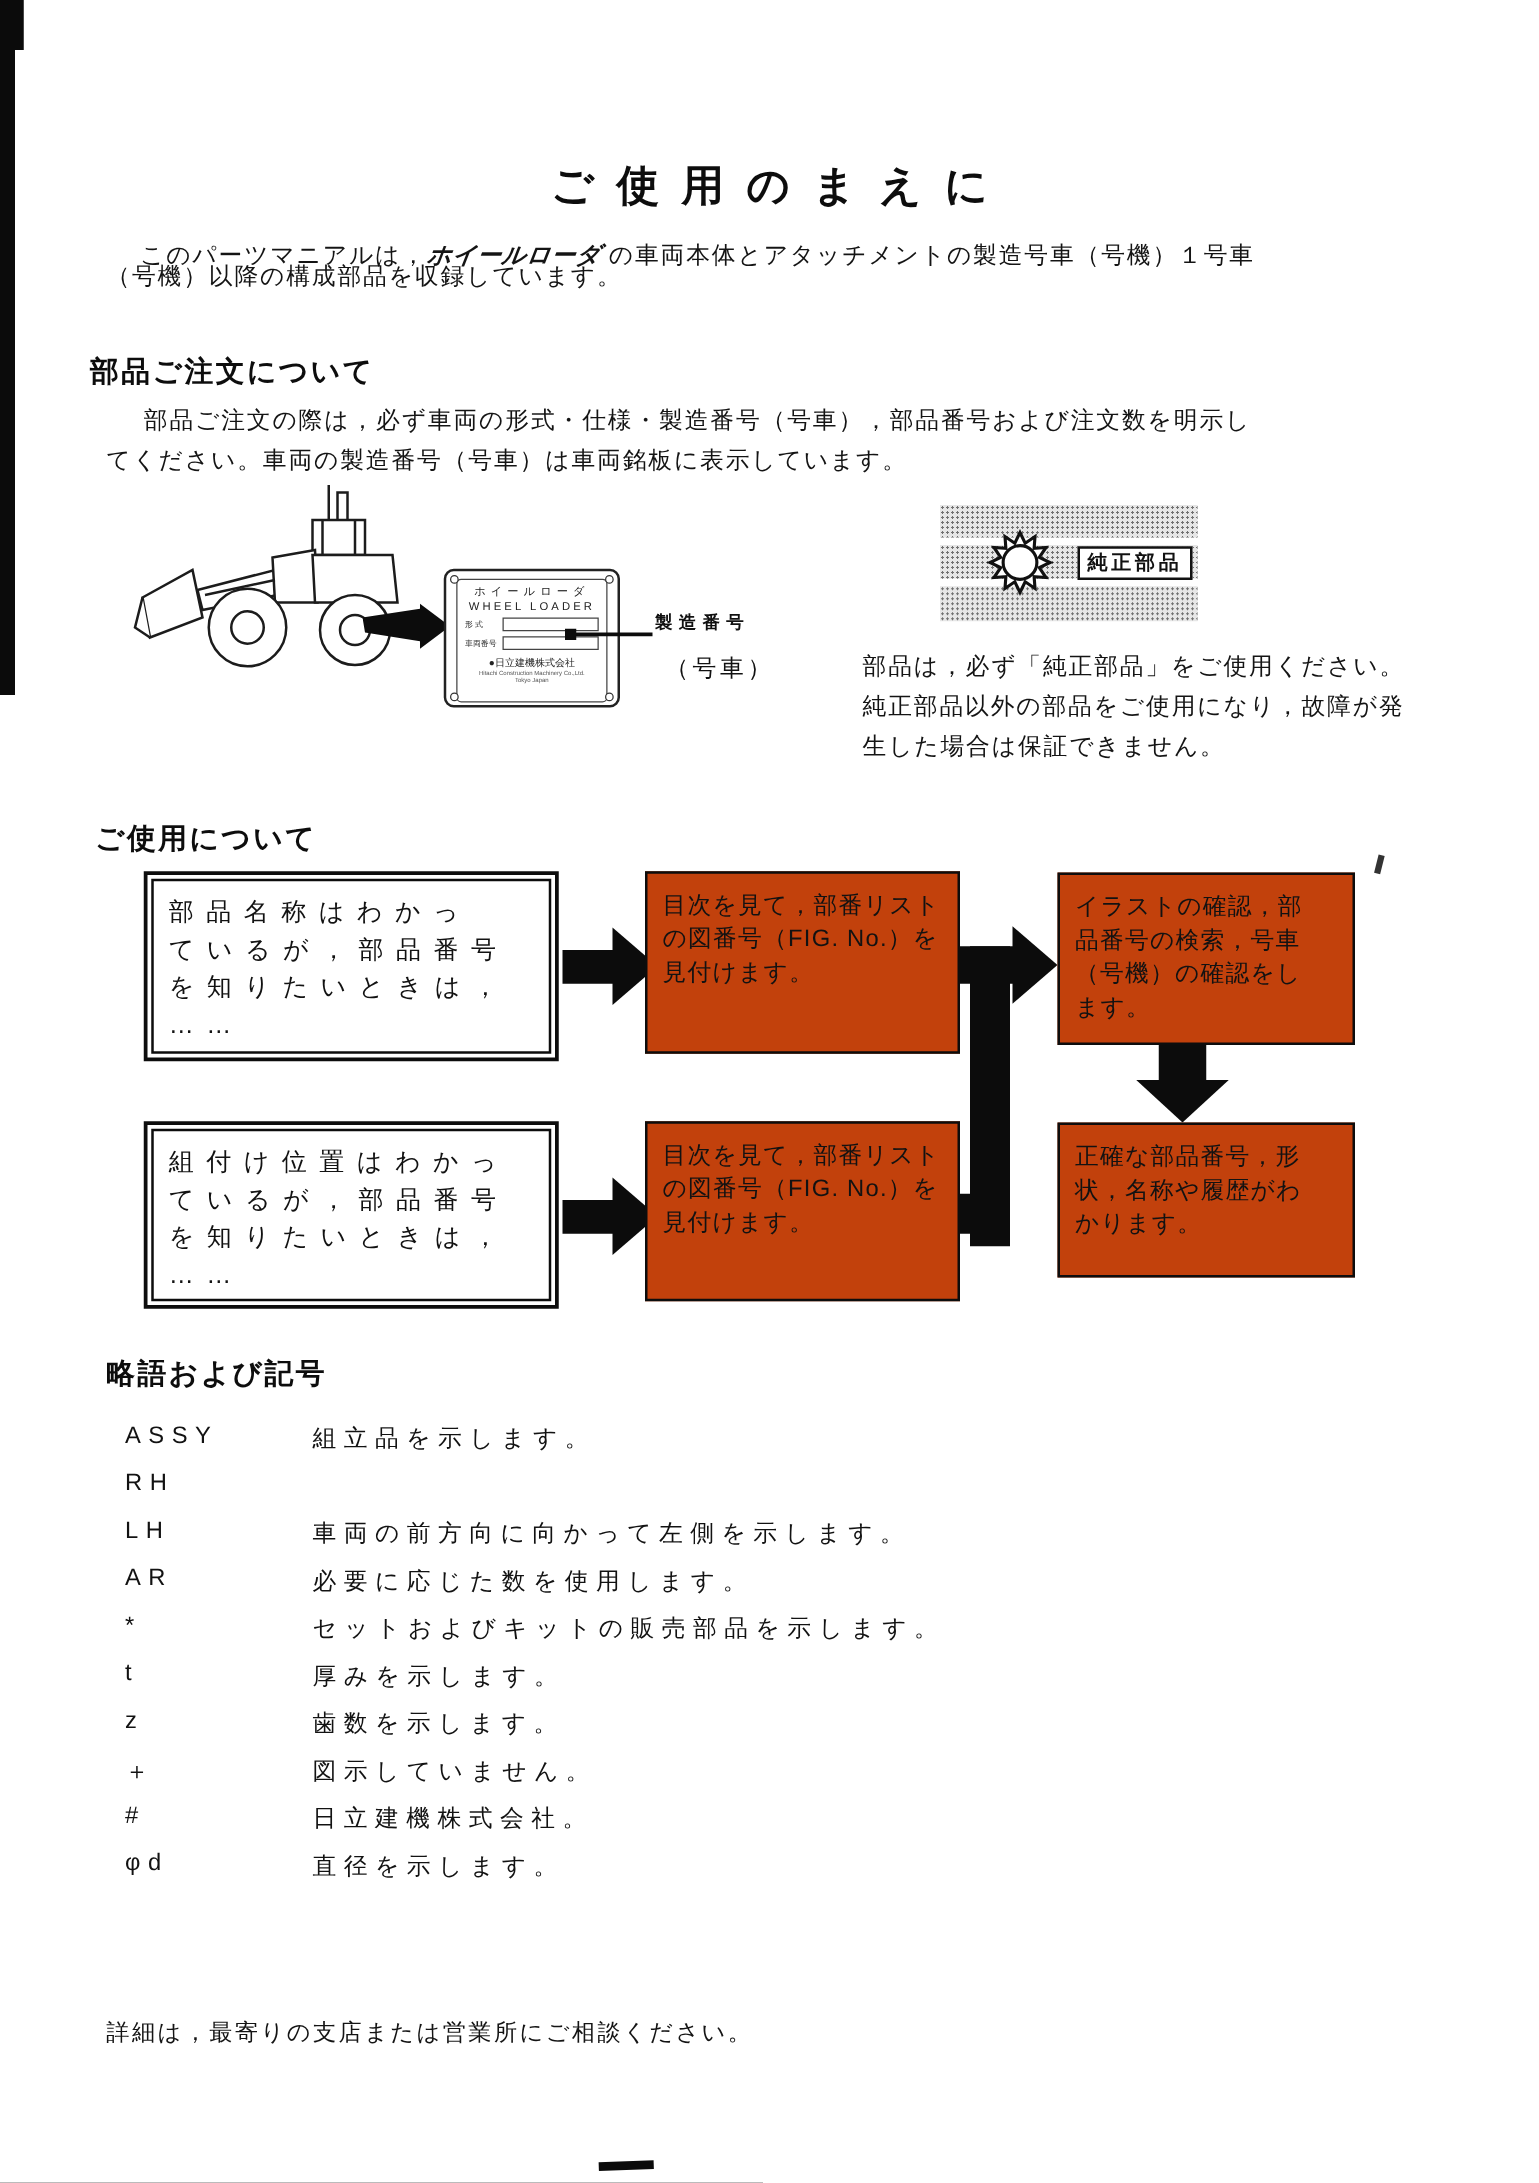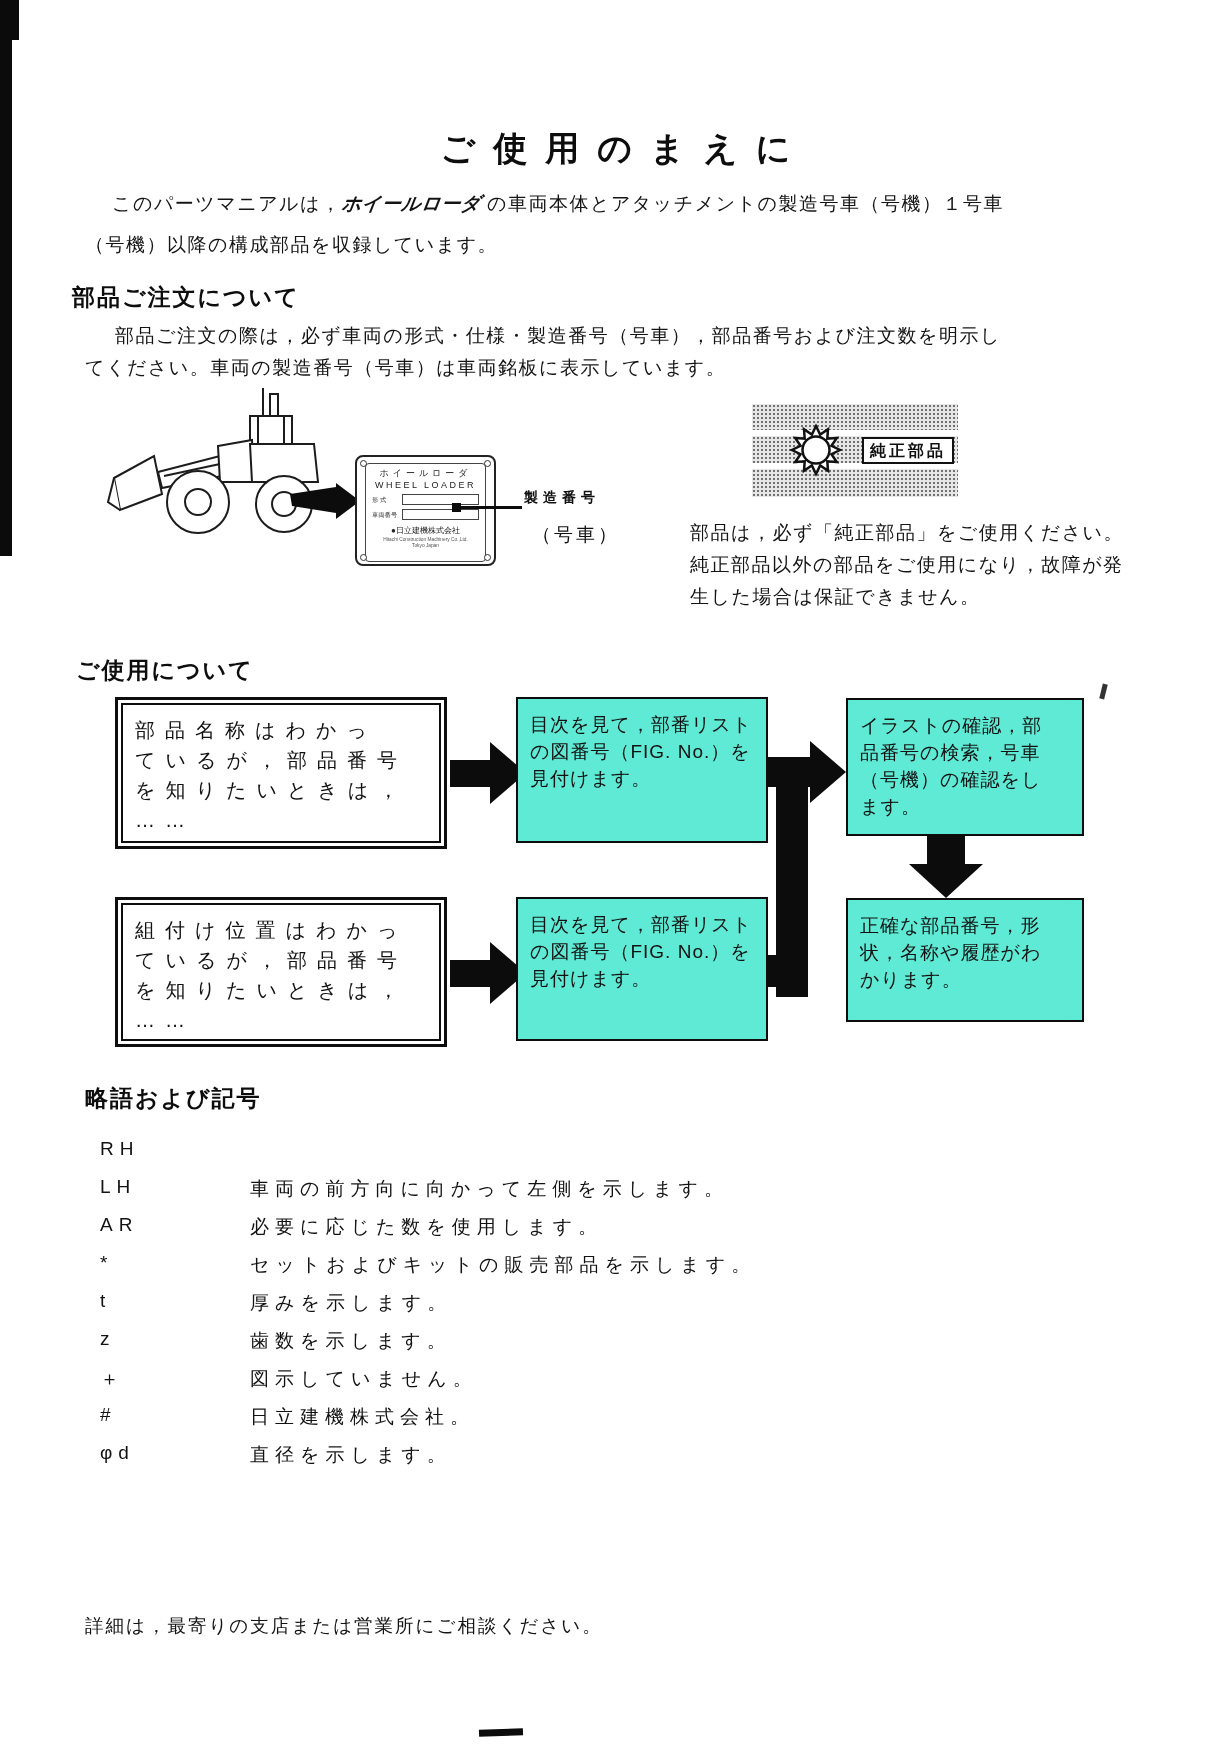--- a/index.html
+++ b/index.html
@@ -36,21 +36,21 @@
     background-color:#e6e6e6;
     background-image:radial-gradient(#707070 0.9px, rgba(0,0,0,0) 1px);
     background-size:4px 4px;
   }
   .emblem-label {
     background:#fff; border:2px solid #111; text-align:center;
     font-size:16px; font-weight:700; letter-spacing:3px; line-height:23px; color:#111;
   }
 
   
-  .fbox { position:absolute; background:#5eead4; border:2px solid #0d0d0d;
+  .fbox { position:absolute; background:#c2410c; border:2px solid #0d0d0d;
           font-size:19px; line-height:27px; letter-spacing:1px; color:#121212; padding:12px 12px; }
   .fbox div { white-space:nowrap; }
   .fbox-dbl { position:absolute; background:#fff; border:3px solid #0d0d0d; padding:3px; }
   .fbox-dbl .inner { border:2px solid #0d0d0d; width:100%; height:100%; padding:10px 12px;
           font-size:20px; line-height:30px; letter-spacing:10px; color:#121212; }
   .fbox-dbl .inner div { white-space:nowrap; }
   .conn { position:absolute; background:#0c0c0c; }
   .ahead-r { position:absolute; width:0; height:0; border-top:31px solid transparent;
              border-bottom:31px solid transparent; border-left:36px solid #0c0c0c; }
   .ahead-d { position:absolute; width:0; height:0; border-left:37px solid transparent;
@@ -72,21 +72,21 @@
   <div class="abs artifact" style="left:0;top:0;width:12px;height:556px;"></div>
   <div class="abs artifact" style="left:0;top:0;width:19px;height:40px;"></div>
   <div class="abs artifact" style="left:479px;top:1729px;width:44px;height:7px;transform:rotate(-2deg);"></div>
   <div class="abs" style="left:1101px;top:684px;width:5px;height:15px;background:#333;transform:rotate(14deg);"></div>
 
   <div class="abs title" style="top:126px;left:0;">ご使用のまえに</div>
 
   <div class="abs para" style="left:112px;top:191px;">
     <span>このパーツマニアルは，</span><span class="logo-wl">ホイールローダ</span><span> の車両本体とアタッチメントの製造号車（号機）１号車</span>
   </div>
-  <div class="abs para" style="left:85px;top:232px;">（号機）以降の構成部品を収録しています。</div>
+  <div class="abs para" style="left:85px;top:208px;">（号機）以降の構成部品を収録しています。</div>
 
   <div class="abs h2" style="left:72px;top:282px;">部品ご注文について</div>
   <div class="abs para" style="left:115px;top:323px;">部品ご注文の際は，必ず車両の形式・仕様・製造番号（号車），部品番号および注文数を明示し</div>
   <div class="abs para" style="left:85px;top:355px;">てください。車両の製造番号（号車）は車両銘板に表示しています。</div>
 
   <div class="abs" style="left:100px;top:380px;width:255px;height:172px;">
     <svg width="255" height="172" viewBox="0 0 255 172">
       <g stroke="#1c1c1c" stroke-width="2" fill="#ffffff">
         <line x1="163" y1="8" x2="163" y2="36"></line>
         <rect x="170" y="14" width="8" height="24"></rect>
@@ -207,20 +207,24 @@
   </div>
   <div class="fbox" style="left:846px;top:898px;width:238px;height:124px;">
     <div>正確な部品番号，形</div>
     <div>状，名称や履歴がわ</div>
     <div>かります。</div>
   </div>
 
   <div class="abs h2" style="left:85px;top:1083px;">略語および記号</div>
   <div class="abs" style="left:100px;top:1138px;">
     <div class="abbr-row">
+      <span class="abbr-term">ASSY</span>
+      <span class="abbr-desc">組立品を示します。</span>
+    </div>
+    <div class="abbr-row">
       <span class="abbr-term">RH</span>
     </div>
     <div class="abbr-row">
       <span class="abbr-term">LH</span>
       <span class="abbr-desc">車両の前方向に向かって左側を示します。</span>
     </div>
     <div class="abbr-row">
       <span class="abbr-term">AR</span>
       <span class="abbr-desc">必要に応じた数を使用します。</span>
     </div>

